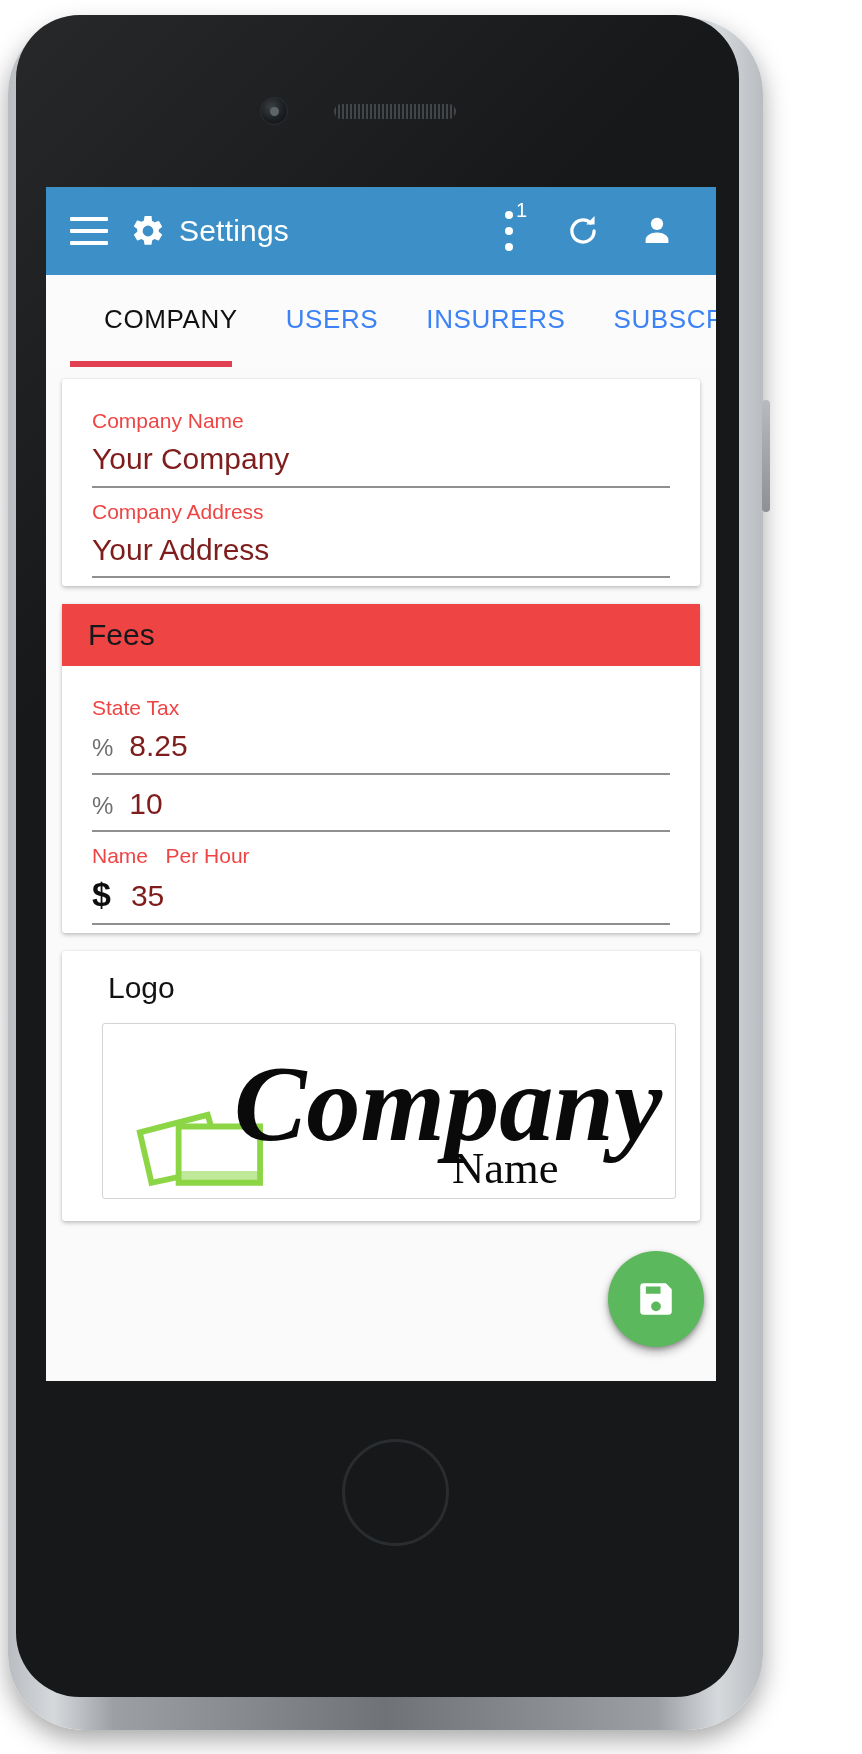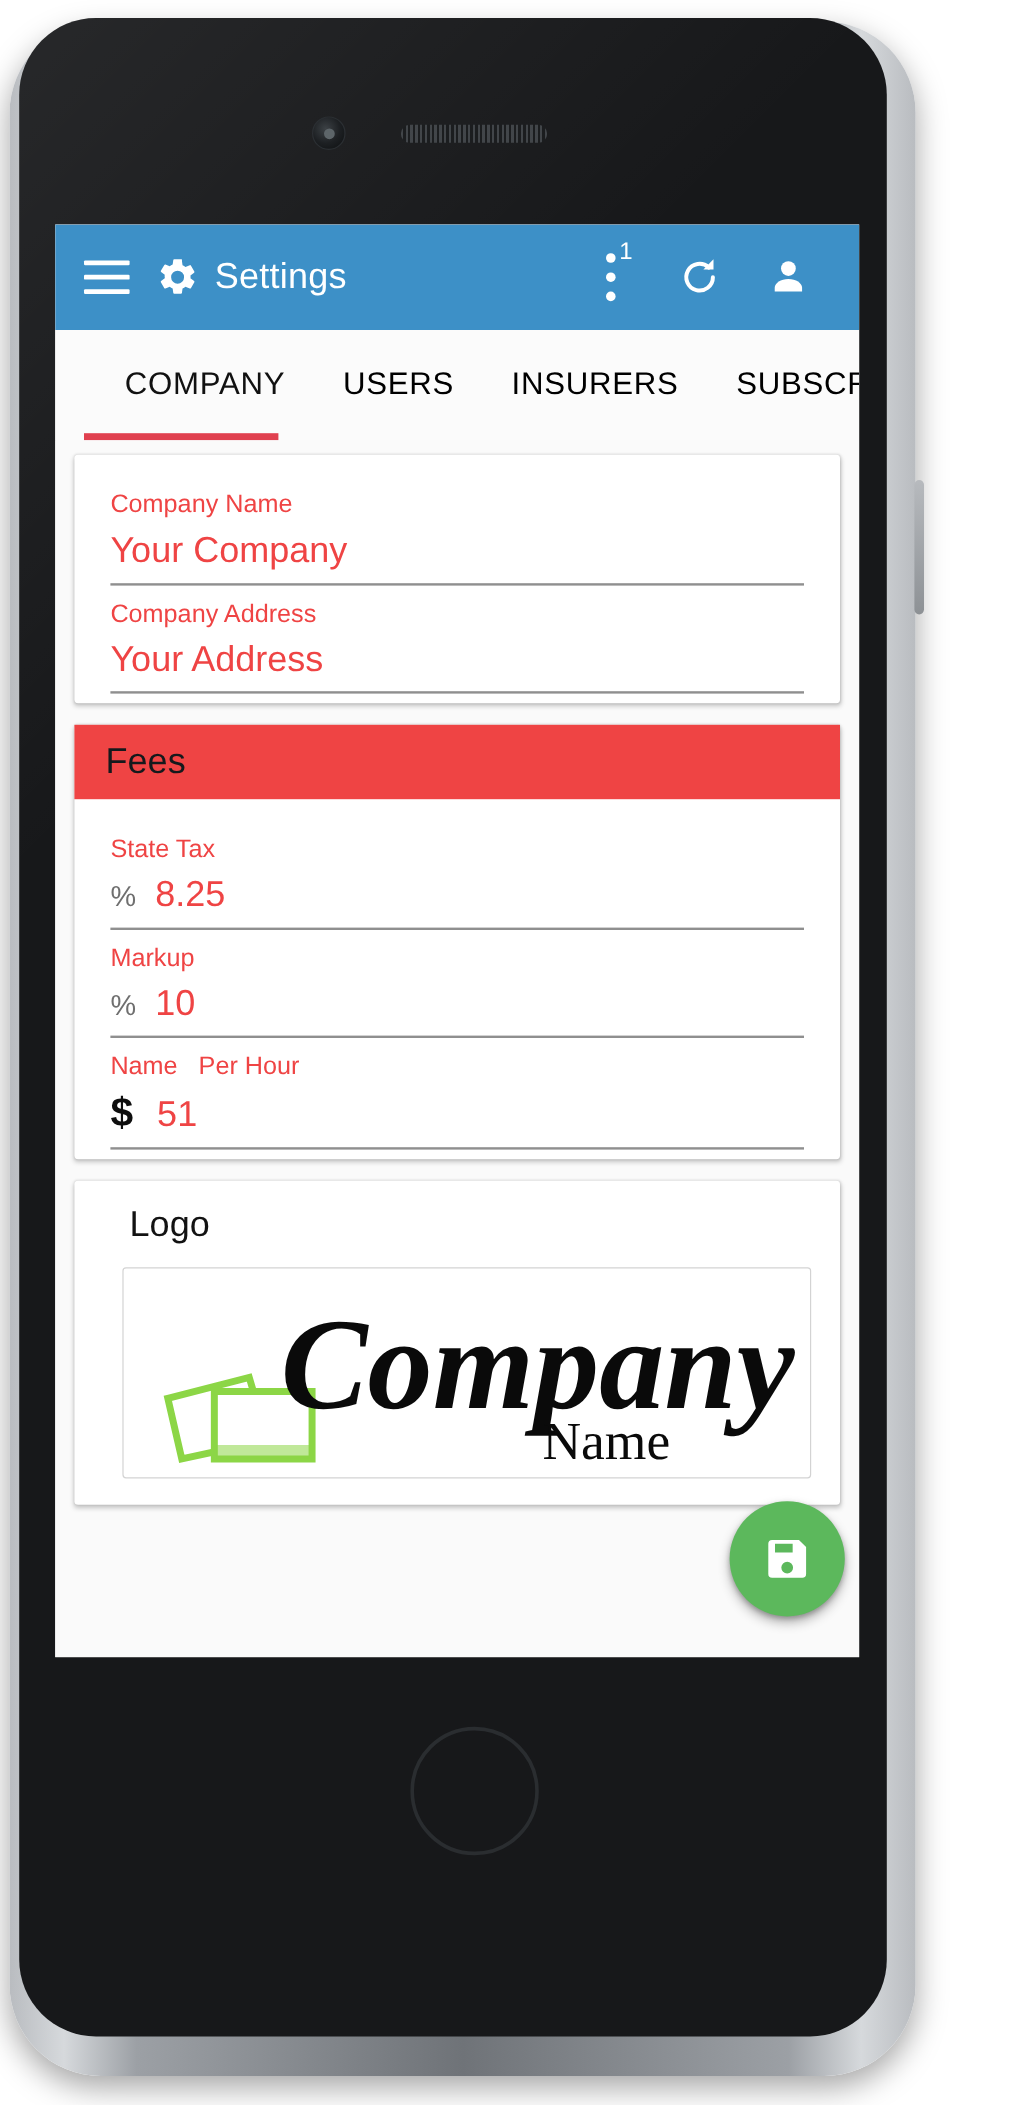--- a/index.html
+++ b/index.html
@@ -133,21 +133,21 @@
   .tabs-strip {
     display: flex;
     align-items: center;
     height: 88px;
     padding-left: 34px;
     white-space: nowrap;
   }
   .tab {
     font-size: 26px;
     letter-spacing: 0.6px;
-    color: #000000;
+    color: #3b82f6;
     padding: 0 24px;
     cursor: pointer;
     flex: none;
   }
   .tab.active { color: #111111; }
   .tab-indicator {
     position: absolute;
     left: 24px; bottom: 0;
     width: 162px; height: 6px;
     background: #e0404f;
@@ -190,21 +190,21 @@
     white-space: pre;
   }
   .field-row {
     display: flex;
     align-items: baseline;
     border-bottom: 2px solid #8f8f8f;
     padding-bottom: 9px;
   }
   .field-value {
     font-size: 30px;
-    color: #ef4444;
+    color: #7f1d1d;
     line-height: 1.15;
   }
   .prefix-pct {
     font-size: 24px;
     color: #6f6f6f;
     margin-right: 16px;
   }
   .prefix-dollar {
     font-size: 34px;
     color: #0e0e0e;
@@ -347,32 +347,31 @@
 
           <div class="field">
             <div class="field-label">State Tax</div>
             <div class="field-row">
               <span class="prefix-pct">%</span>
               <span class="field-value">8.25</span>
             </div>
           </div>
 
           <div class="field">
-            <div class="field-label">Markup</div>
             <div class="field-row">
               <span class="prefix-pct">%</span>
               <span class="field-value">10</span>
             </div>
           </div>
 
           <div class="field">
             <div class="field-label">Name   Per Hour</div>
             <div class="field-row">
               <span class="prefix-dollar">$</span>
-              <span class="field-value">51</span>
+              <span class="field-value">35</span>
             </div>
           </div>
 
         </div>
       </div>
 
       <div class="card">
         <div class="logo-card-inner">
           <div class="logo-title">Logo</div>
 

